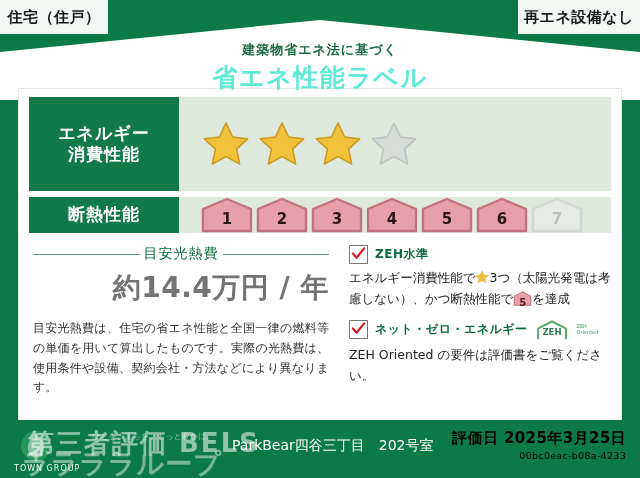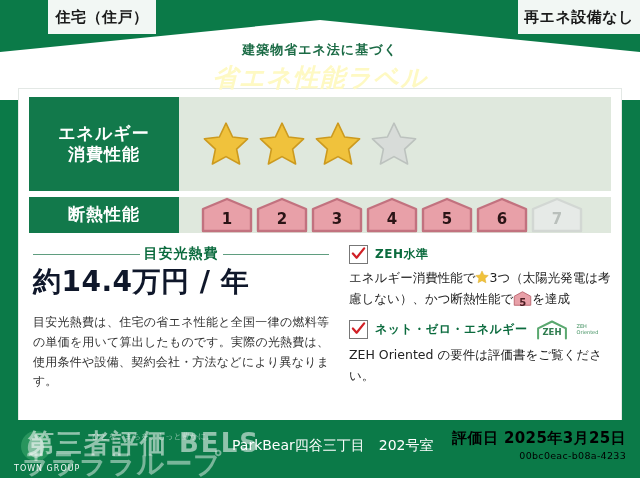--- a/index.html
+++ b/index.html
@@ -10,43 +10,41 @@
     position:relative;
   }
   .label-root{position:absolute;inset:0;background:#0b7a48;}
 
   
   .corner-tag{
     position:absolute;top:0;background:#f2f7f4;color:#1a1a1a;
     font-weight:bold;font-size:15px;letter-spacing:0.5px;
     display:flex;align-items:center;justify-content:center;
     height:34px;
-    margin-left:48px;
   }
   .corner-tag.left{left:0;width:108px;}
   .corner-tag.right{right:0;width:122px;}
 
   
   .roof{
     position:absolute;left:0;right:0;top:0;height:100px;
     pointer-events:none;
   }
   .title-wrap{
     position:absolute;left:0;right:0;top:34px;height:62px;
     display:flex;flex-direction:column;align-items:center;justify-content:flex-start;
     z-index:3;
   }
   .title-sub{
     font-size:13px;font-weight:bold;color:#1b6b45;letter-spacing:1px;
     margin-top:7px;
   }
   .title-main{
-    font-size:25px;font-weight:bold;color:#fef9c3;letter-spacing:1.5px;
+    font-size:25px;font-weight:bold;color:#5eead4;letter-spacing:1.5px;
     margin-top:2px;
-    font-style:italic;
   }
 
   
   .card{
     position:absolute;left:18px;right:18px;top:88px;bottom:56px;
     background:#ffffff;
     border:1px solid #e3e8e5;
     box-sizing:border-box;
     z-index:2;
   }
@@ -83,27 +81,27 @@
   }
   .badge.off span{color:#b9bfbb;}
 
   
   .cols{display:flex;margin-top:10px;}
   .col-left{width:322px;flex:0 0 322px;padding:0 12px 0 14px;box-sizing:border-box;}
   .col-right{flex:1;padding:0 10px 0 8px;box-sizing:border-box;border-left:0;}
 
   .divider-title{
     display:flex;align-items:center;gap:4px;
-    color:#0b6b3e;font-weight:bold;font-size:14px;letter-spacing:1px;
+    color:#0b6b3e;font-weight:normal;font-size:14px;letter-spacing:1px;
     margin-top:2px;
   }
   .divider-title .ln{flex:1;height:1px;background:#5f9d7f;}
   .cost{
-    text-align:left;color:#0f172a;font-weight:bold;
-    font-size:28px;letter-spacing:0.5px;
+    text-align:right;color:#737373;font-weight:bold;
+    font-size:28px;letter-spacing:0.5px;margin-top:6px;
   }
   .note{
     font-size:12px;color:#333;line-height:1.65;margin-top:12px;
     text-align:justify;
   }
 
   .zeh-head{display:flex;align-items:center;gap:7px;margin-top:2px;}
   .chk{
     width:17px;height:17px;flex:0 0 17px;border:1.6px solid #777;background:#fff;
     position:relative;

